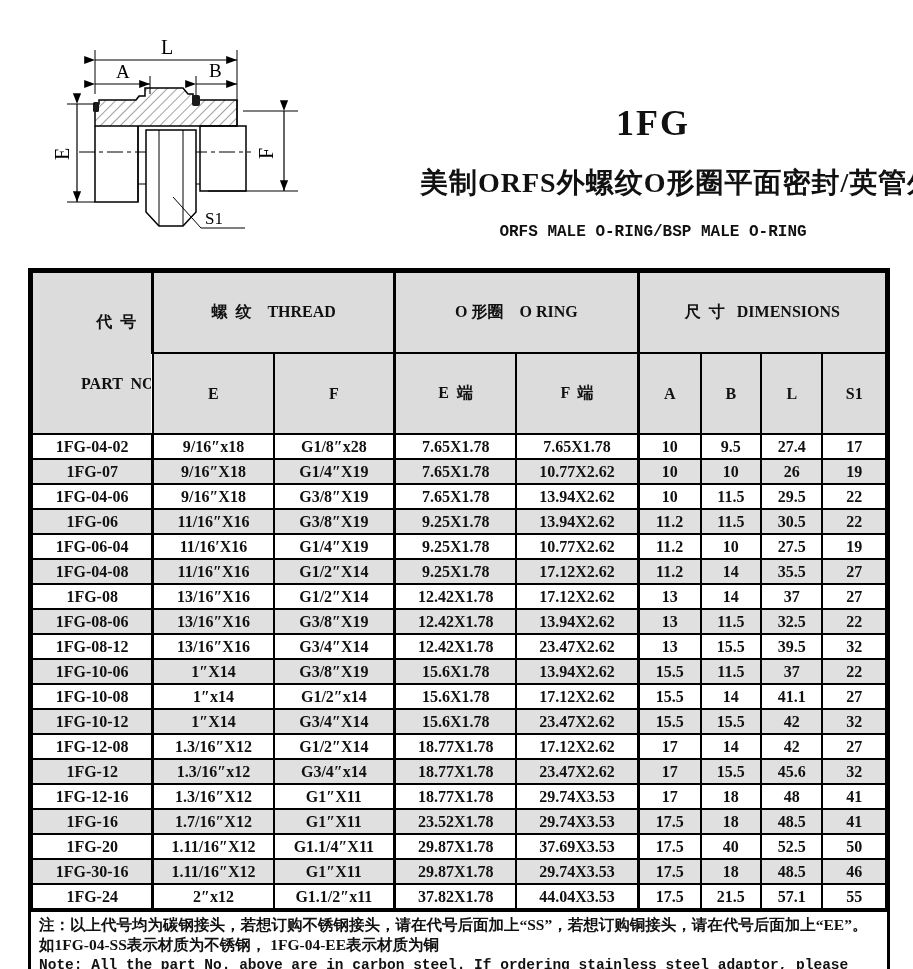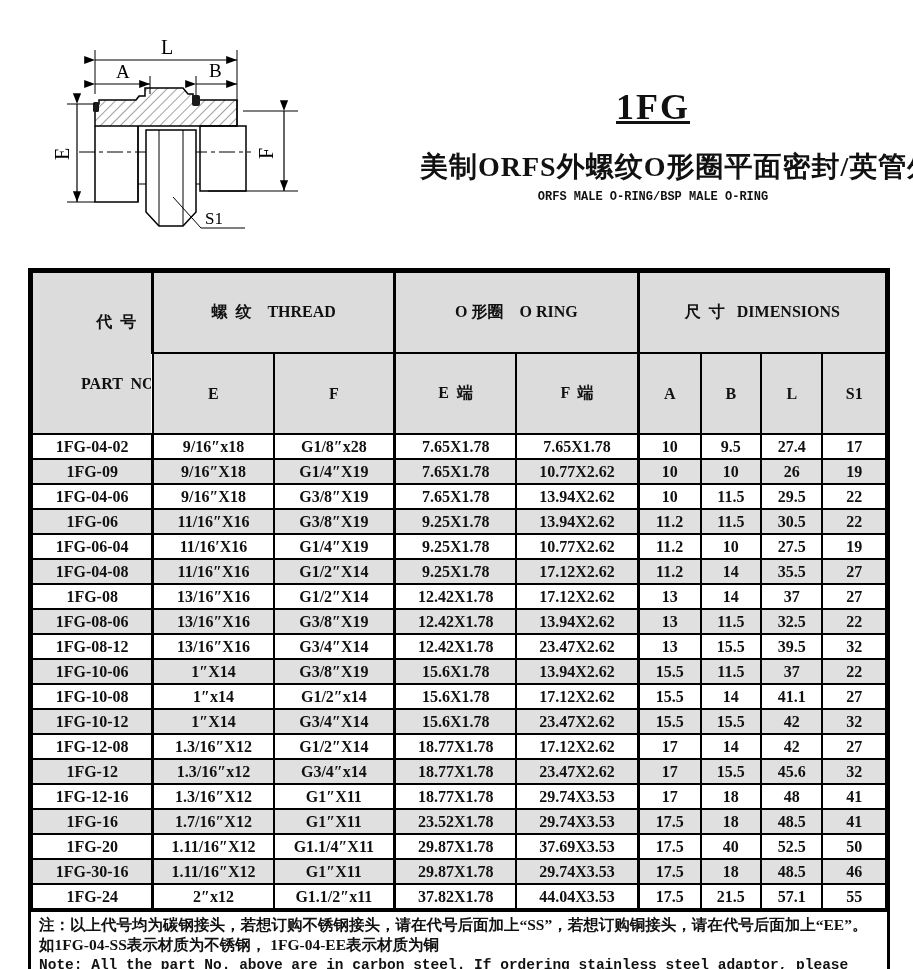--- a/index.html
+++ b/index.html
@@ -4,23 +4,23 @@
 <style>
   html,body{margin:0;padding:0;background:#ffffff;}
   body{
     width:913px;height:969px;position:relative;
     font-family:"Liberation Serif","DejaVu Serif",serif;color:#111;
   }
   
   .drawing{position:absolute;left:33px;top:34px;}
   
   .titleblock{position:absolute;left:420px;top:86px;width:466px;text-align:center;}
-  .model{font-size:36px;font-weight:bold;letter-spacing:2px;margin:0;text-decoration:underline;}
+  .model{font-size:36px;font-weight:bold;letter-spacing:2px;margin:16px;}
   .sub-cn{margin-top:20px;font-size:28px;font-weight:bold;letter-spacing:1px;white-space:nowrap;}
-  .sub-en{margin-top:4px;font-size:12px;font-weight:bold;white-space:nowrap;
+  .sub-en{margin-top:21px;font-size:16px;font-weight:bold;white-space:nowrap;
           font-family:"Liberation Mono","DejaVu Sans Mono",monospace;}
   
   .box{position:absolute;left:28px;top:268px;width:856px;border:3px solid #000;background:#fff;}
   table{border-collapse:collapse;width:100%;table-layout:fixed;}
   th,td{
     border:2px solid #000;text-align:center;vertical-align:middle;
     font-weight:bold;font-size:16px;padding:0;white-space:pre;overflow:hidden;
   }
   th{height:24px;background:#dcdcdc;font-size:16px;}
   th.part-th div{line-height:26px;margin-left:48px;}
@@ -134,21 +134,21 @@
           <td class="gb">9/16″x18</td>
           <td>G1/8″x28</td>
           <td class="gb">7.65X1.78</td>
           <td>7.65X1.78</td>
           <td class="gb">10</td>
           <td>9.5</td>
           <td>27.4</td>
           <td>17</td>
         </tr>
         <tr class="alt">
-          <td>1FG-09</td>
+          <td>1FG-07</td>
           <td class="gb">9/16″X18</td>
           <td>G1/4″X19</td>
           <td class="gb">7.65X1.78</td>
           <td>10.77X2.62</td>
           <td class="gb">10</td>
           <td>10</td>
           <td>26</td>
           <td>19</td>
         </tr>
         <tr>

